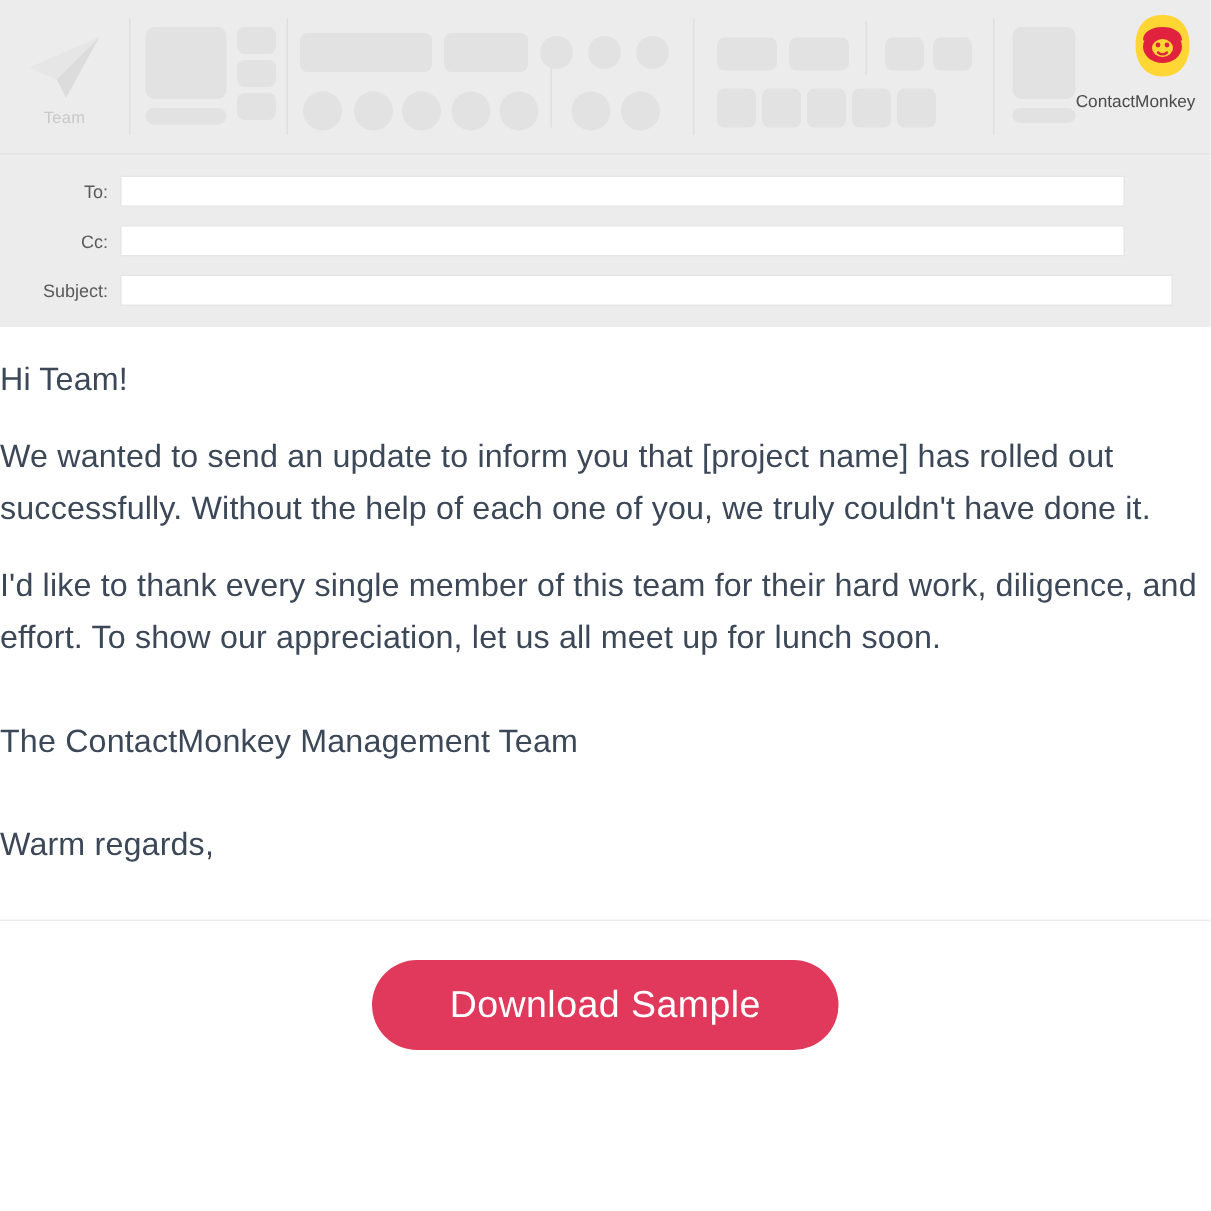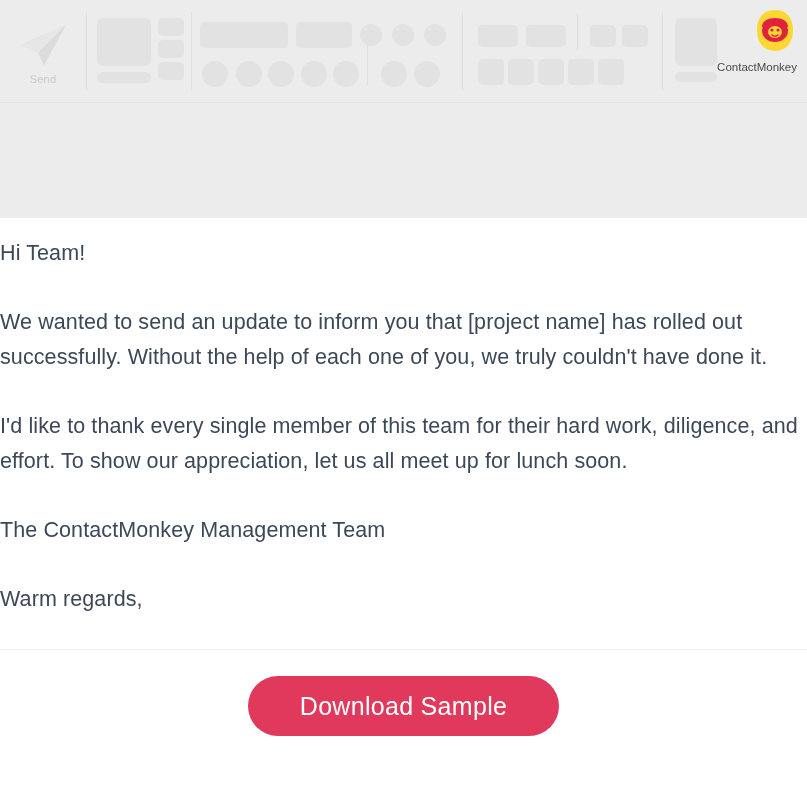--- a/index.html
+++ b/index.html
@@ -122,21 +122,21 @@
     font-family: "Liberation Sans", sans-serif;
     font-weight: 300;
     font-size: 21.5px;
     line-height: 35px;
     color: #3c4858;
     letter-spacing: .1px;
     margin: 0;
     padding: 0 6px 0 0;
   }
   .p-greeting { padding-top: 18px; }
-  .p-block { margin-top: 34px; }
+  .p-block { margin-top: 16px; }
   .p-sig   { margin-top: 34px; }
   .p-team  { margin-top: 34px; }
 
   .divider {
     height: 1px;
     background: #ededed;
     margin-top: 32px;
     width: 807px;
   }
 
@@ -187,21 +187,21 @@
   <div class="ribbon">
 
     <div class="ribbon-group send-group">
       <span class="send-icon">
         <svg width="50" height="44" viewBox="0 0 50 44" aria-hidden="true">
           <polygon points="2,22 48,2 26,42 20,30" fill="#e0e0e0"></polygon>
           <polygon points="2,22 48,2 20,30" fill="#e6e6e6"></polygon>
           <polygon points="20,30 48,2 26,42" fill="#dcdcdc"></polygon>
         </svg>
       </span>
-      <span class="send-label">Send</span>
+      <span class="send-label">Team</span>
     </div>
 
     <div class="ribbon-sep" style="left:86px;"></div>
 
     <div class="ribbon-group" style="left:88px;width:96px;">
       <div class="ph sq" style="left:9px;top:18px;width:54px;height:48px;"></div>
       <div class="ph pill" style="left:9px;top:72px;width:54px;height:11px;"></div>
       <div class="ph rect" style="left:70px;top:18px;width:26px;height:18px;"></div>
       <div class="ph rect" style="left:70px;top:40px;width:26px;height:18px;"></div>
       <div class="ph rect" style="left:70px;top:62px;width:26px;height:18px;"></div>
@@ -258,20 +258,39 @@
           <ellipse cx="22" cy="24" rx="7" ry="6" fill="#ffd633"></ellipse>
           <circle cx="19" cy="22" r="1.6" fill="#e1223f"></circle>
           <circle cx="25" cy="22" r="1.6" fill="#e1223f"></circle>
           <path d="M19 27 q3 2.5 6 0" stroke="#e1223f" stroke-width="1.6" fill="none" stroke-linecap="round"></path>
         </svg>
       </span>
       <span class="brand-name">ContactMonkey</span>
     </div>
   </div>
 
+  <div class="fields">
+
+    <div class="field-row" style="top:14px;">
+      <span class="field-label">To:</span>
+      <input class="field-input" style="width: 670px;" type="text" value="" placeholder="">
+    </div>
+    <div class="field-btn" style="top:117px;"></div>
+
+    <div class="field-row" style="top:47px;">
+      <span class="field-label">Cc:</span>
+      <input class="field-input" style="width: 670px;" type="text" value="" placeholder="">
+    </div>
+    <div class="field-btn" style="top:150px;"></div>
+
+    <div class="field-row" style="top:80px;">
+      <span class="field-label">Subject:</span>
+      <input class="field-input" style="width: 702px;" type="text" value="" placeholder="">
+    </div>
+  </div>
 </div>
 
 <div class="email-body">
 
   <p class="body-text p-greeting">Hi Team!</p>
 
   <p class="body-text p-block">We wanted to send an update to inform you that [project name] has rolled out successfully. Without the help of each one of you, we truly couldn't have done it.</p>
 
   <p class="body-text p-block">I'd like to thank every single member of this team for their hard work, diligence, and effort. To show our appreciation, let us all meet up for lunch soon.</p>
 

